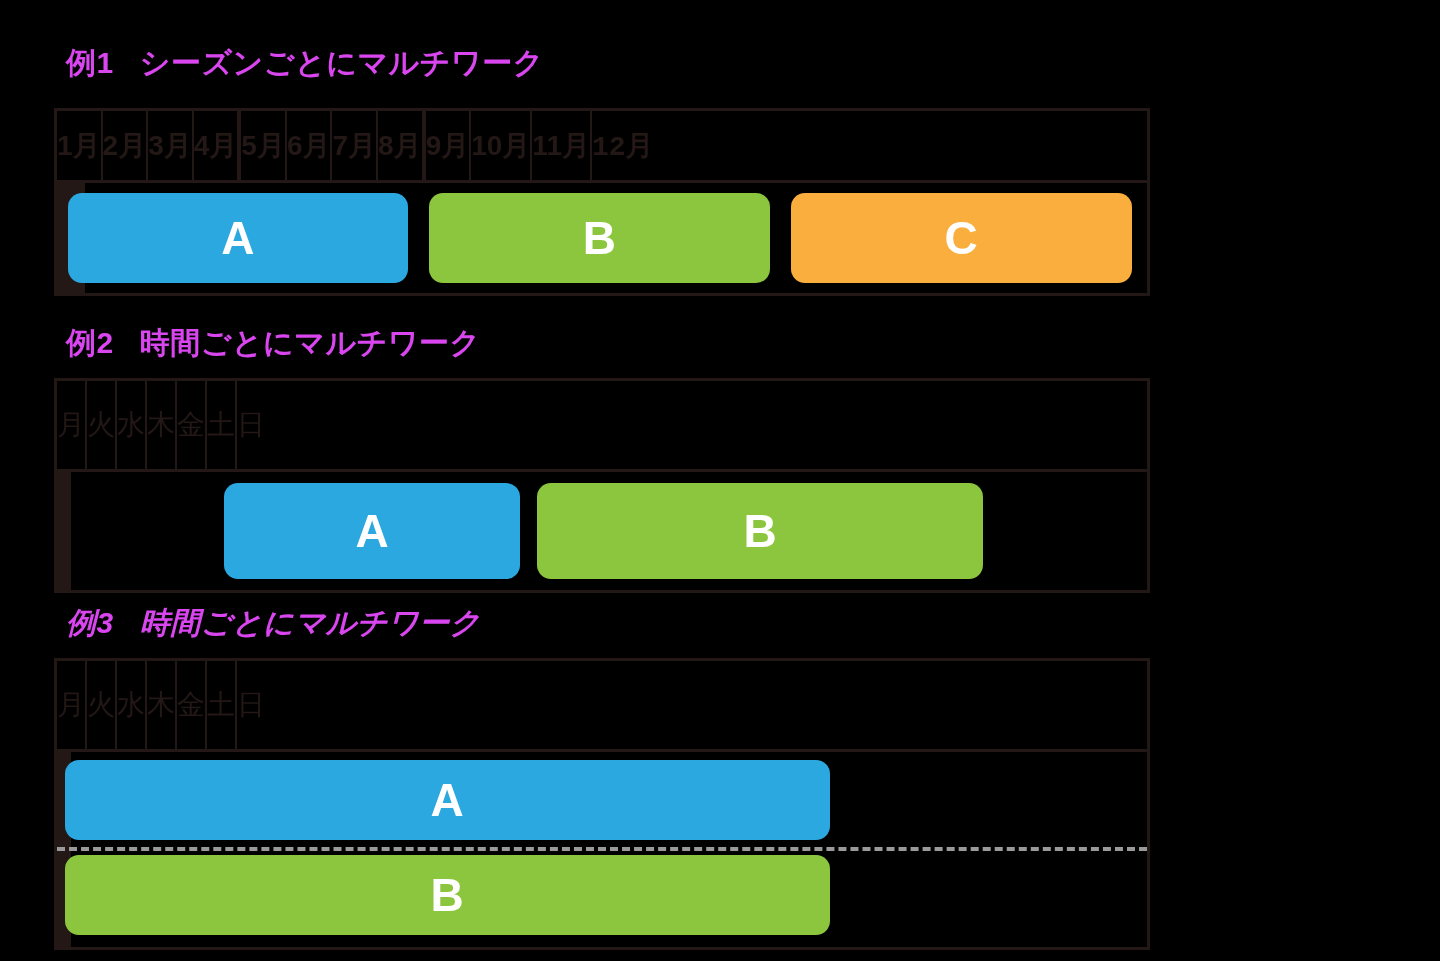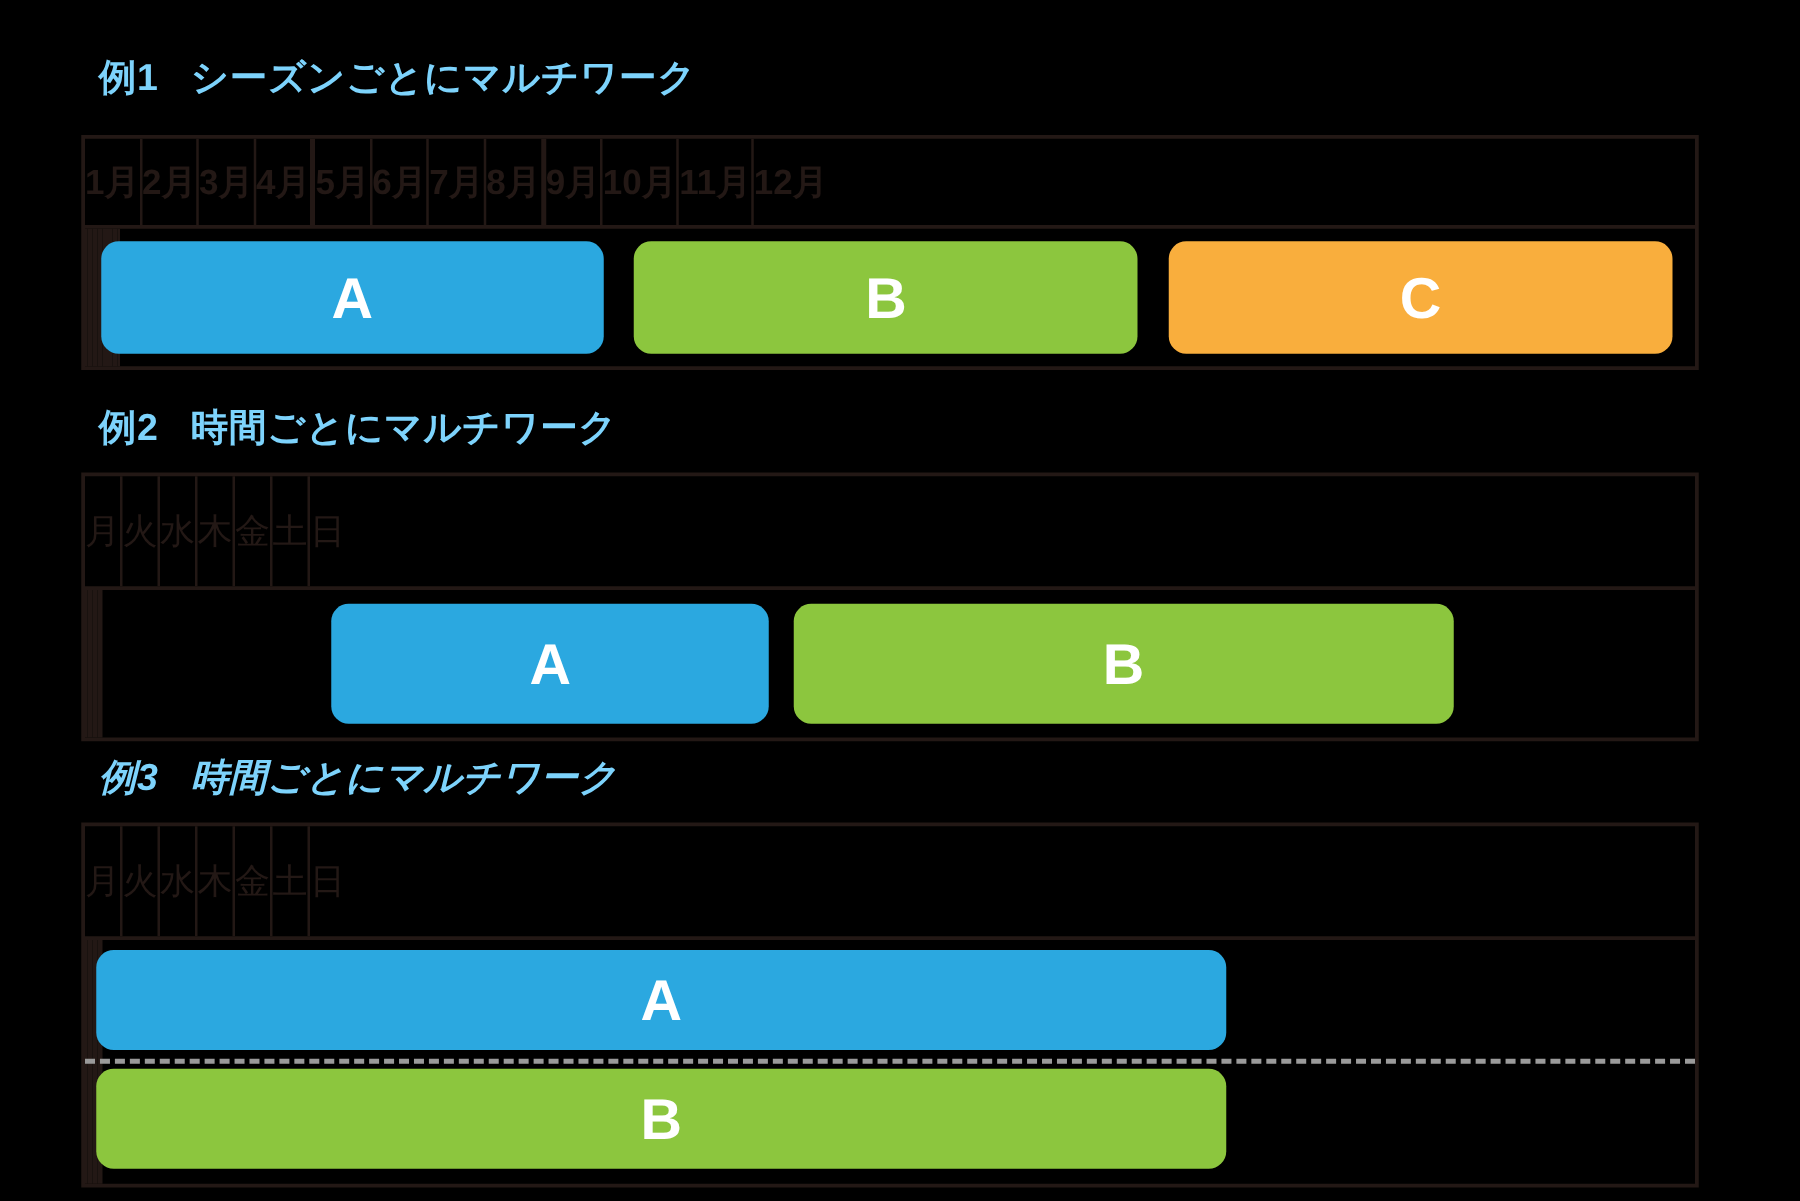--- a/index.html
+++ b/index.html
@@ -17,53 +17,53 @@
   .page {
     position: relative;
     width: 1440px;
     height: 961px;
   }
 
   
   .section { position: absolute; left: 0; width: 1440px; }
   .sec-title {
     position: absolute;
-    left: 79px;
+    left: 66px;
     font-size: 30px;
     font-weight: bold;
-    color: #7dd3fc;
+    color: #d946ef;
     letter-spacing: 0.5px;
     white-space: nowrap;
     line-height: 1;
   }
   .sec-title .idx { margin-right: 26px; }
 
   
   .tbl {
     position: absolute;
-    left: 65px;
-    width: 1294px;
+    left: 54px;
+    width: 1096px;
     border: 3px solid #231815;
     box-sizing: border-box;
   }
   .row { display: flex; width: 100%; box-sizing: border-box; }
   .row.head { border-bottom: 3px solid #231815; }
 
   .cell {
     box-sizing: border-box;
     border-right: 2px solid #231815;
     display: flex;
     align-items: center;
     justify-content: center;
     color: #231815;
     font-size: 28px;
     font-weight: bold;
     position: relative;
   }
-  .cell:last-child { border-right: none; }
+  .cell:last-child { border-right: none; font-family: Liberation Mono, monospace; }
   .cell.thick { border-right-width: 4px; }
 
   
   .row.head.h1 .cell { height: 69px; }
   .row.head.h2 .cell { height: 88px; font-weight: normal; font-size: 28px; }
 
   
   .row.body { position: relative; }
   .row.body .cell { background: transparent; }
   .row.body.b1 .cell { height: 110px; }

